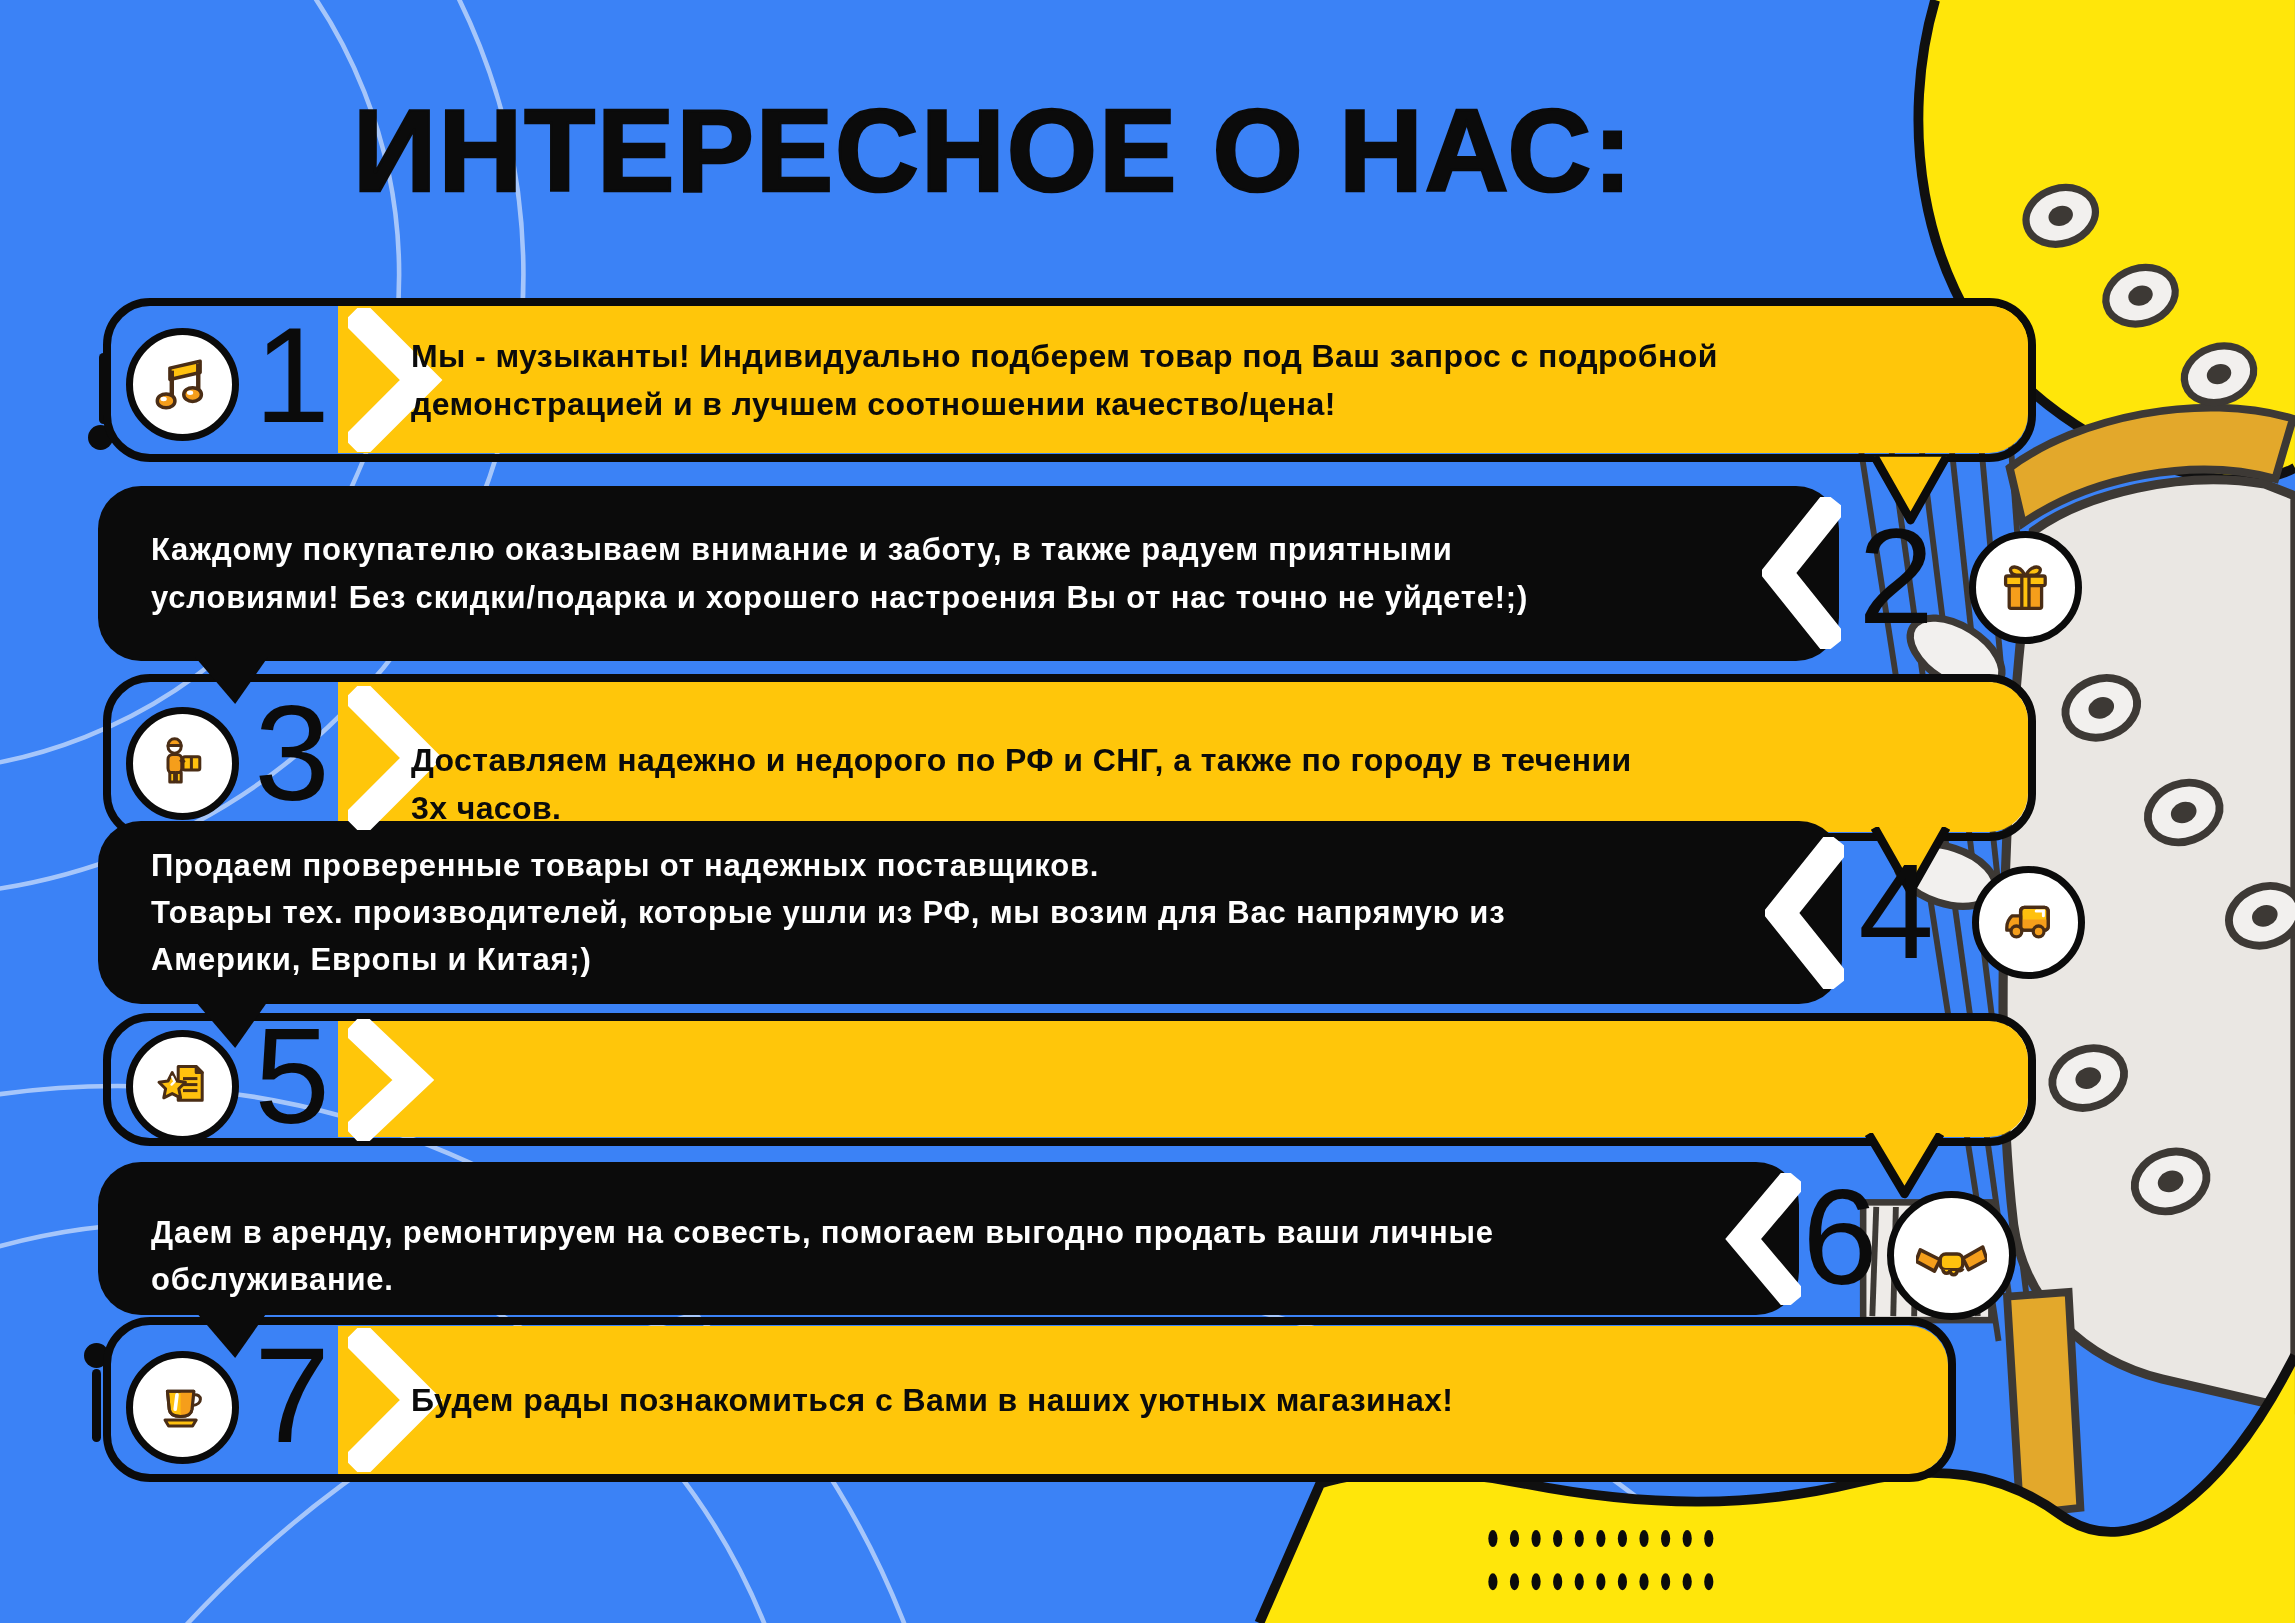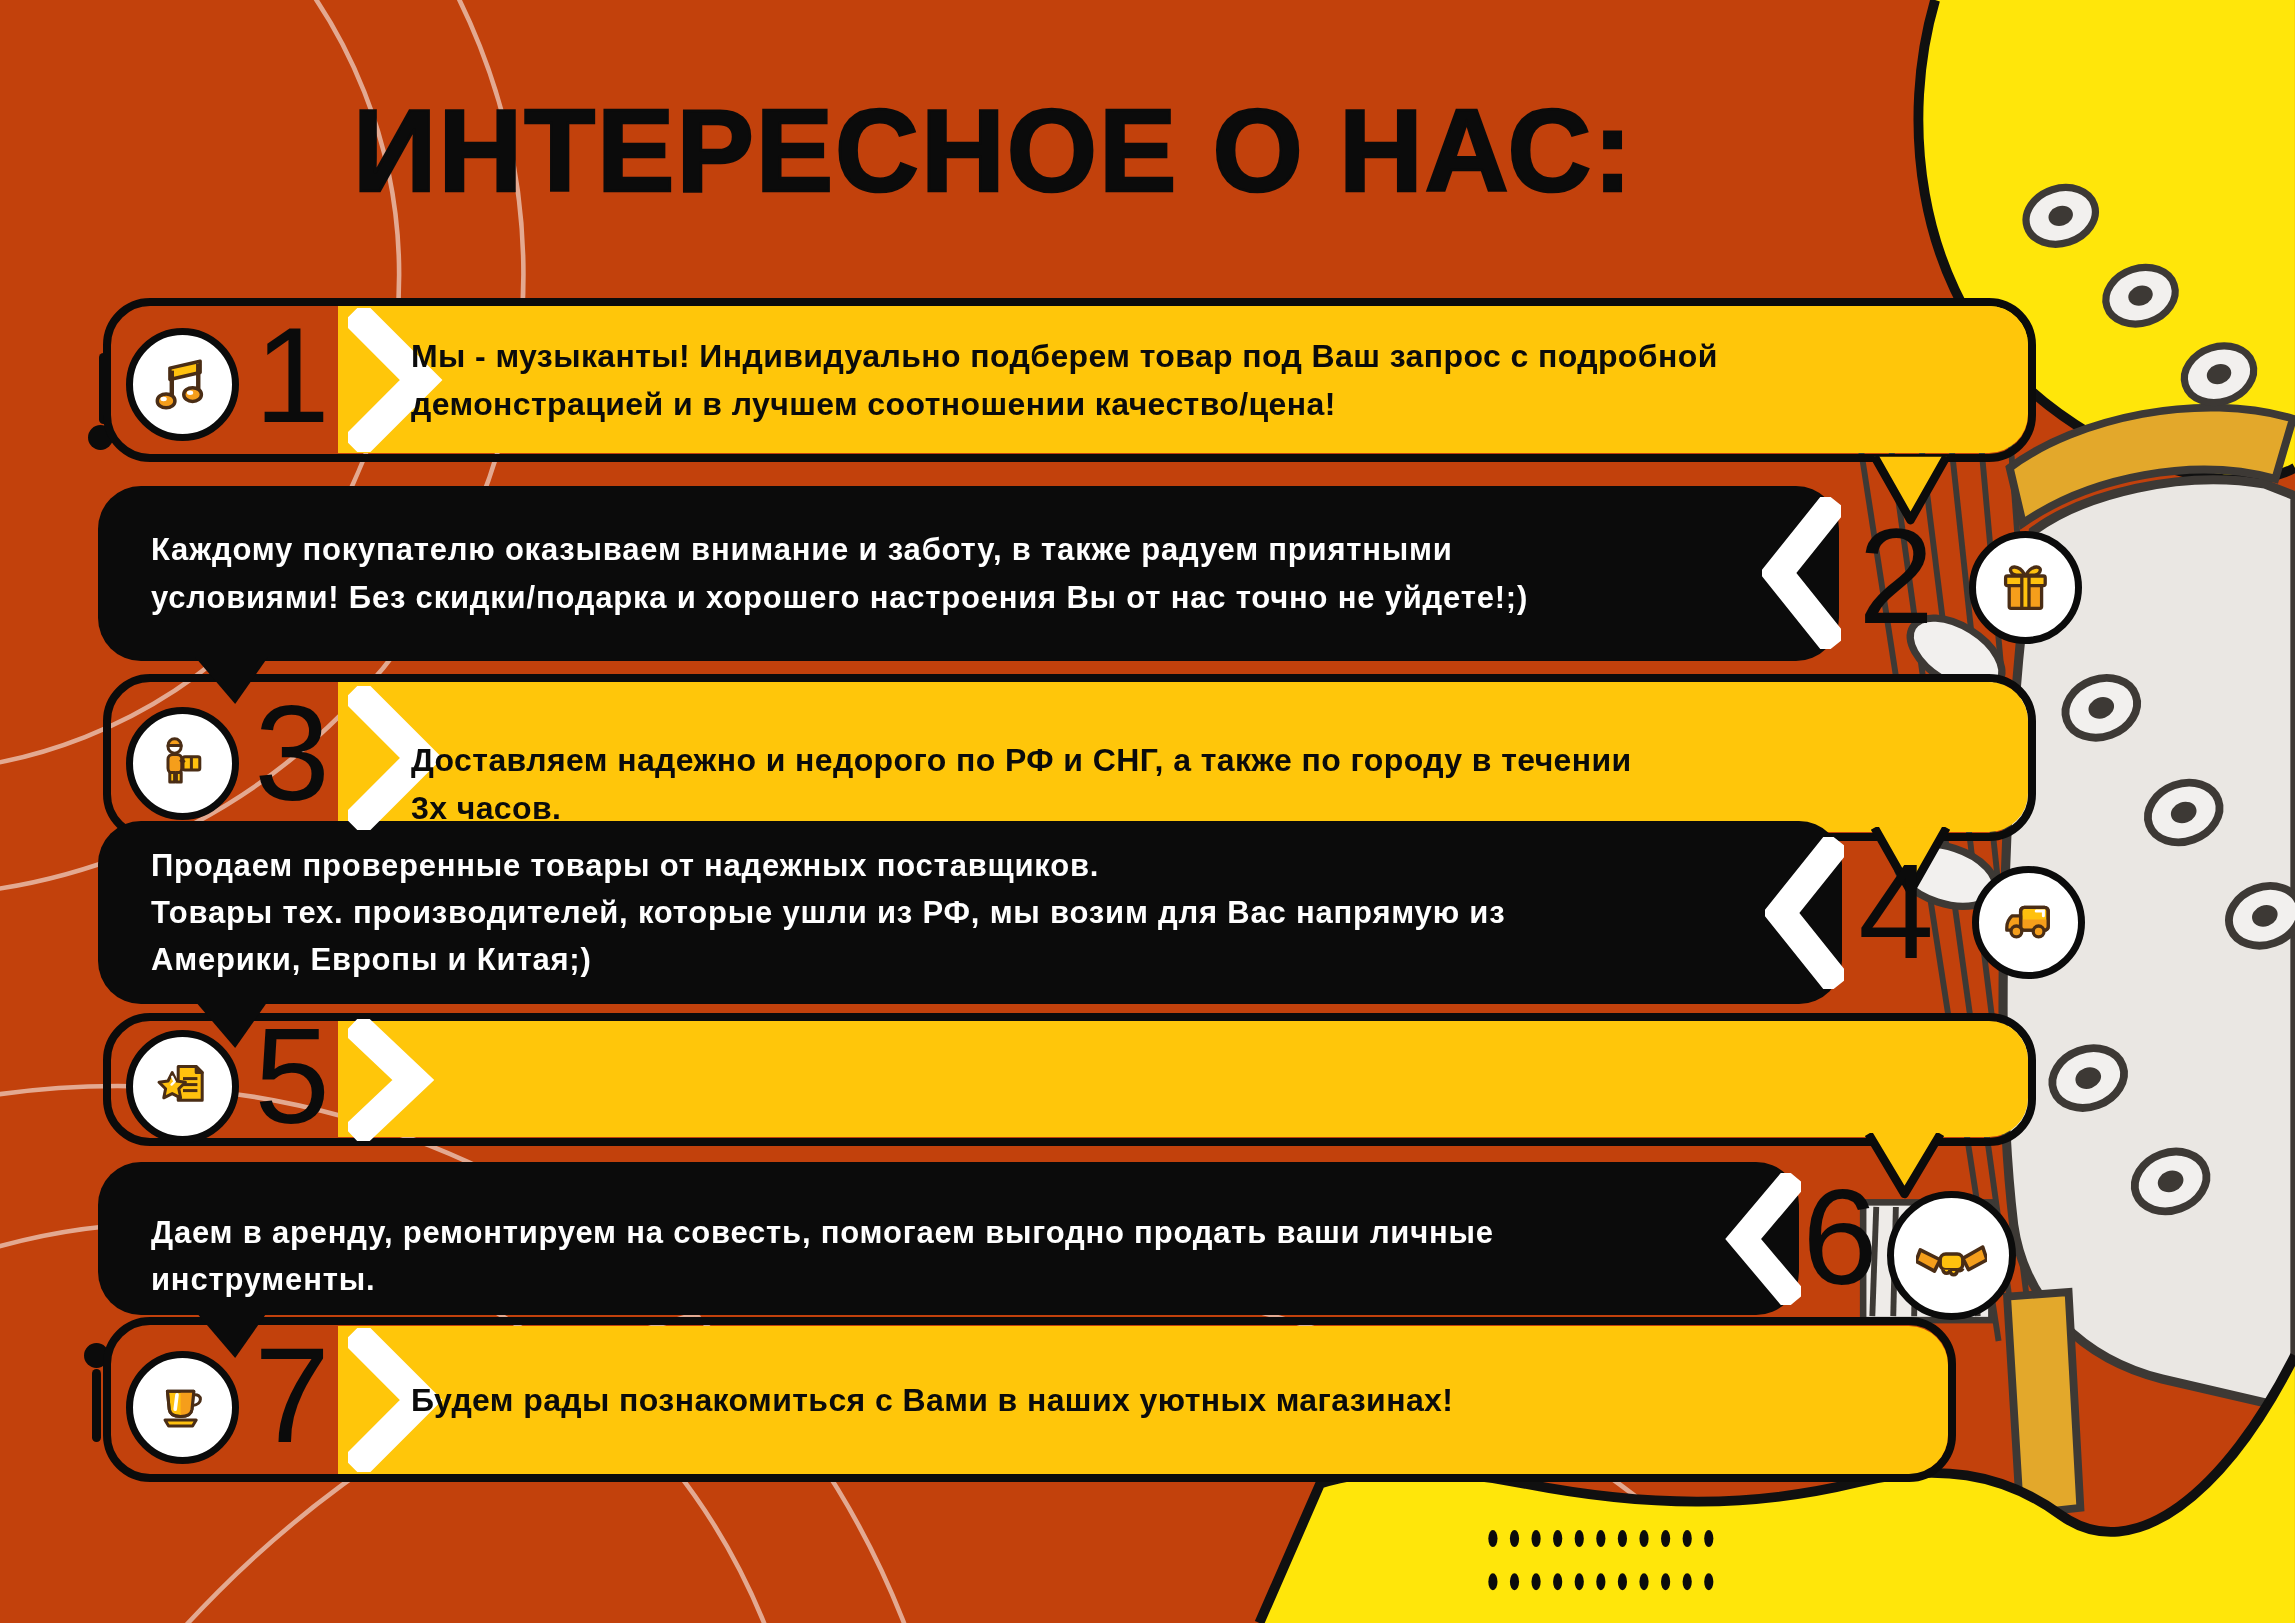--- a/index.html
+++ b/index.html
@@ -1,17 +1,17 @@
 <!DOCTYPE html>
 <html style="font-size:10.5px"><head>
 <meta charset="utf-8">
 <style>
   html,body{margin:0;padding:0;}
   body{width:2295px;height:1623px;font-family:"Liberation Sans",sans-serif;}
-  #page{position:relative;width:2295px;height:1623px;background:#c2410c;overflow:hidden;}
+  #page{position:relative;width:2295px;height:1623px;background:#3b82f6;overflow:hidden;}
   svg{display:block;}
   
   #bg-layer{position:absolute;left:0;top:0;z-index:1;}
   
   .capsule{position:absolute;box-sizing:border-box;border:8.5px solid #0b0b0b;border-radius:47px;z-index:2;}
   .yellow-fill{position:absolute;background:#ffc60a;border-radius:0 39px 39px 0;z-index:2;}
   .black-bubble{position:absolute;background:#0b0b0b;border-radius:43px;z-index:2;display:flex;flex-direction:column;justify-content:center;}
   .row-text{position:absolute;display:flex;flex-direction:column;justify-content:center;z-index:4;}
   .row-text div{white-space:nowrap;}
   .txt-y{color:#0b0b0b;font-size:32px;font-weight:700;line-height:48px;letter-spacing:0.4px;}
@@ -279,21 +279,21 @@
   </div>
   <div class="num" style="left:292px;top:1081px;">5</div>
 
   <div class="black-bubble" style="left:98px;top:1162px;width:1701px;height:153px;"></div>
   <svg class="chev" style="left:1722px;top:1173px;" width="79" height="132" viewBox="0 0 120 202">
       <path d="M112 6 L32 101 L112 196" fill="none" stroke="#ffffff" stroke-width="42"></path>
     </svg>
   <div class="tail-black" style="left:195px;top:1311px;"></div>
   <div class="row-text txt-b" style="left:151px;top:1162px;height:187px;line-height:47px;">
     <div>Даем в аренду, ремонтируем на совесть, помогаем выгодно продать ваши личные</div>
-    <div>инструменты.</div>
+    <div>обслуживание.</div>
   </div>
   <div class="num" style="left:1840px;top:1242px;">6</div>
   <div class="icon-circle" style="left:1887px;top:1191px;width:115px;height:115px;">
     <svg width="71" height="71" viewBox="0 0 100 100">
       <g stroke="#4a2d15" stroke-width="5" stroke-linejoin="round">
         <path d="M6 42 L34 56 L26 72 L0 58 Z" fill="#f59e1b"></path>
         <path d="M94 38 L66 54 L74 70 L100 56 Z" fill="#f59e1b"></path>
         <rect x="34" y="48" width="32" height="22" rx="8" fill="#ffc10e"></rect>
         <path d="M38 70 a5 5 0 0 0 10 0" fill="#ffc10e"></path>
         <path d="M48 72 a5 5 0 0 0 10 0" fill="#ffc10e"></path>

